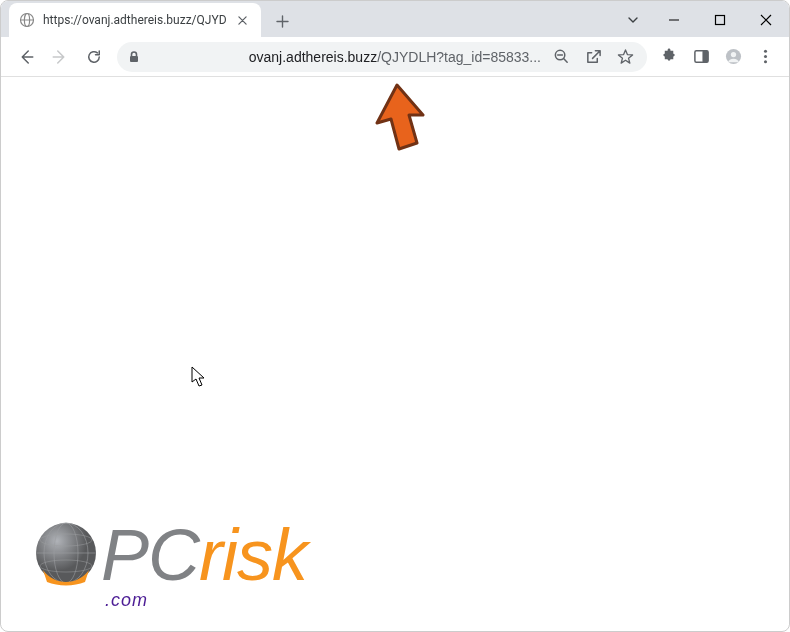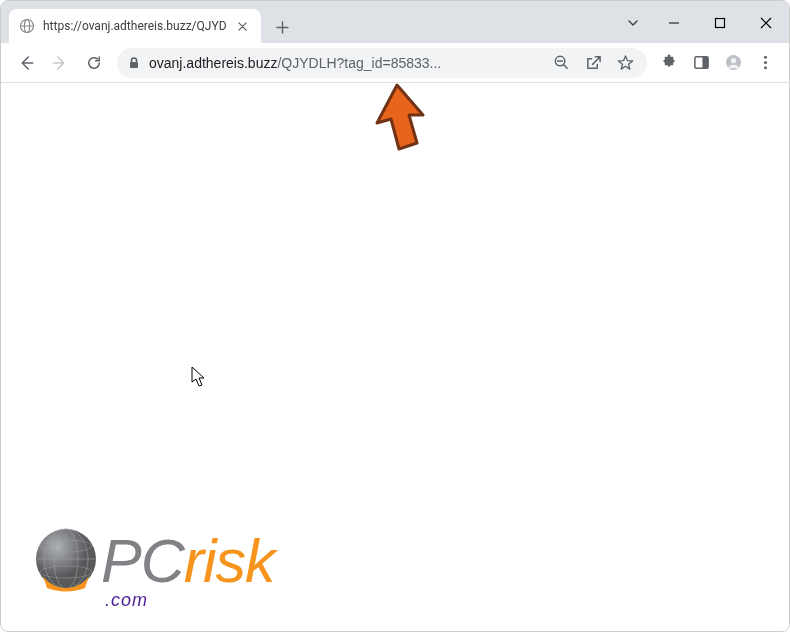--- a/index.html
+++ b/index.html
@@ -14,21 +14,21 @@
   .window {
     width: 790px;
     height: 632px;
     background: #fff;
     border: 1px solid #ccc;
     border-radius: 8px;
     overflow: hidden;
     position: relative;
   }
   .titlebar {
-    height: 42px;
+    height: 36px;
     background: #dee1e6;
     display: flex;
     align-items: flex-end;
     position: relative;
   }
   .tab-strip {
     display: flex;
     align-items: flex-end;
     height: 100%;
     padding-left: 8px;
@@ -99,20 +99,21 @@
   .wc-btn svg { width: 12px; height: 12px; }
   .wc-chev { width: 36px; }
 
   .toolbar {
     height: 40px;
     background: #fff;
     border-bottom: 1px solid #e0e0e0;
     display: flex;
     align-items: center;
     padding: 8px 8px;
+    text-align: right;
   }
   .nav-btn {
     width: 34px;
     height: 32px;
     display: flex;
     align-items: center;
     justify-content: center;
     border-radius: 50%;
     cursor: pointer;
   }
@@ -188,21 +189,21 @@
     pointer-events: none;
   }
   .watermark-main {
     display: flex;
     align-items: center;
     gap: 2px;
   }
   .wm-globe { position: relative; }
   .wm-text {
     font-family: Arial, sans-serif;
-    font-size: 61px;
+    font-size: 72px;
     font-style: italic;
     font-weight: 300;
     letter-spacing: -1px;
   }
   .wm-pc { color: #808285; }
   .wm-risk { color: #f7941e; }
   .wm-sub {
     font-family: Arial, sans-serif;
     font-size: 18px;
     font-style: italic;

